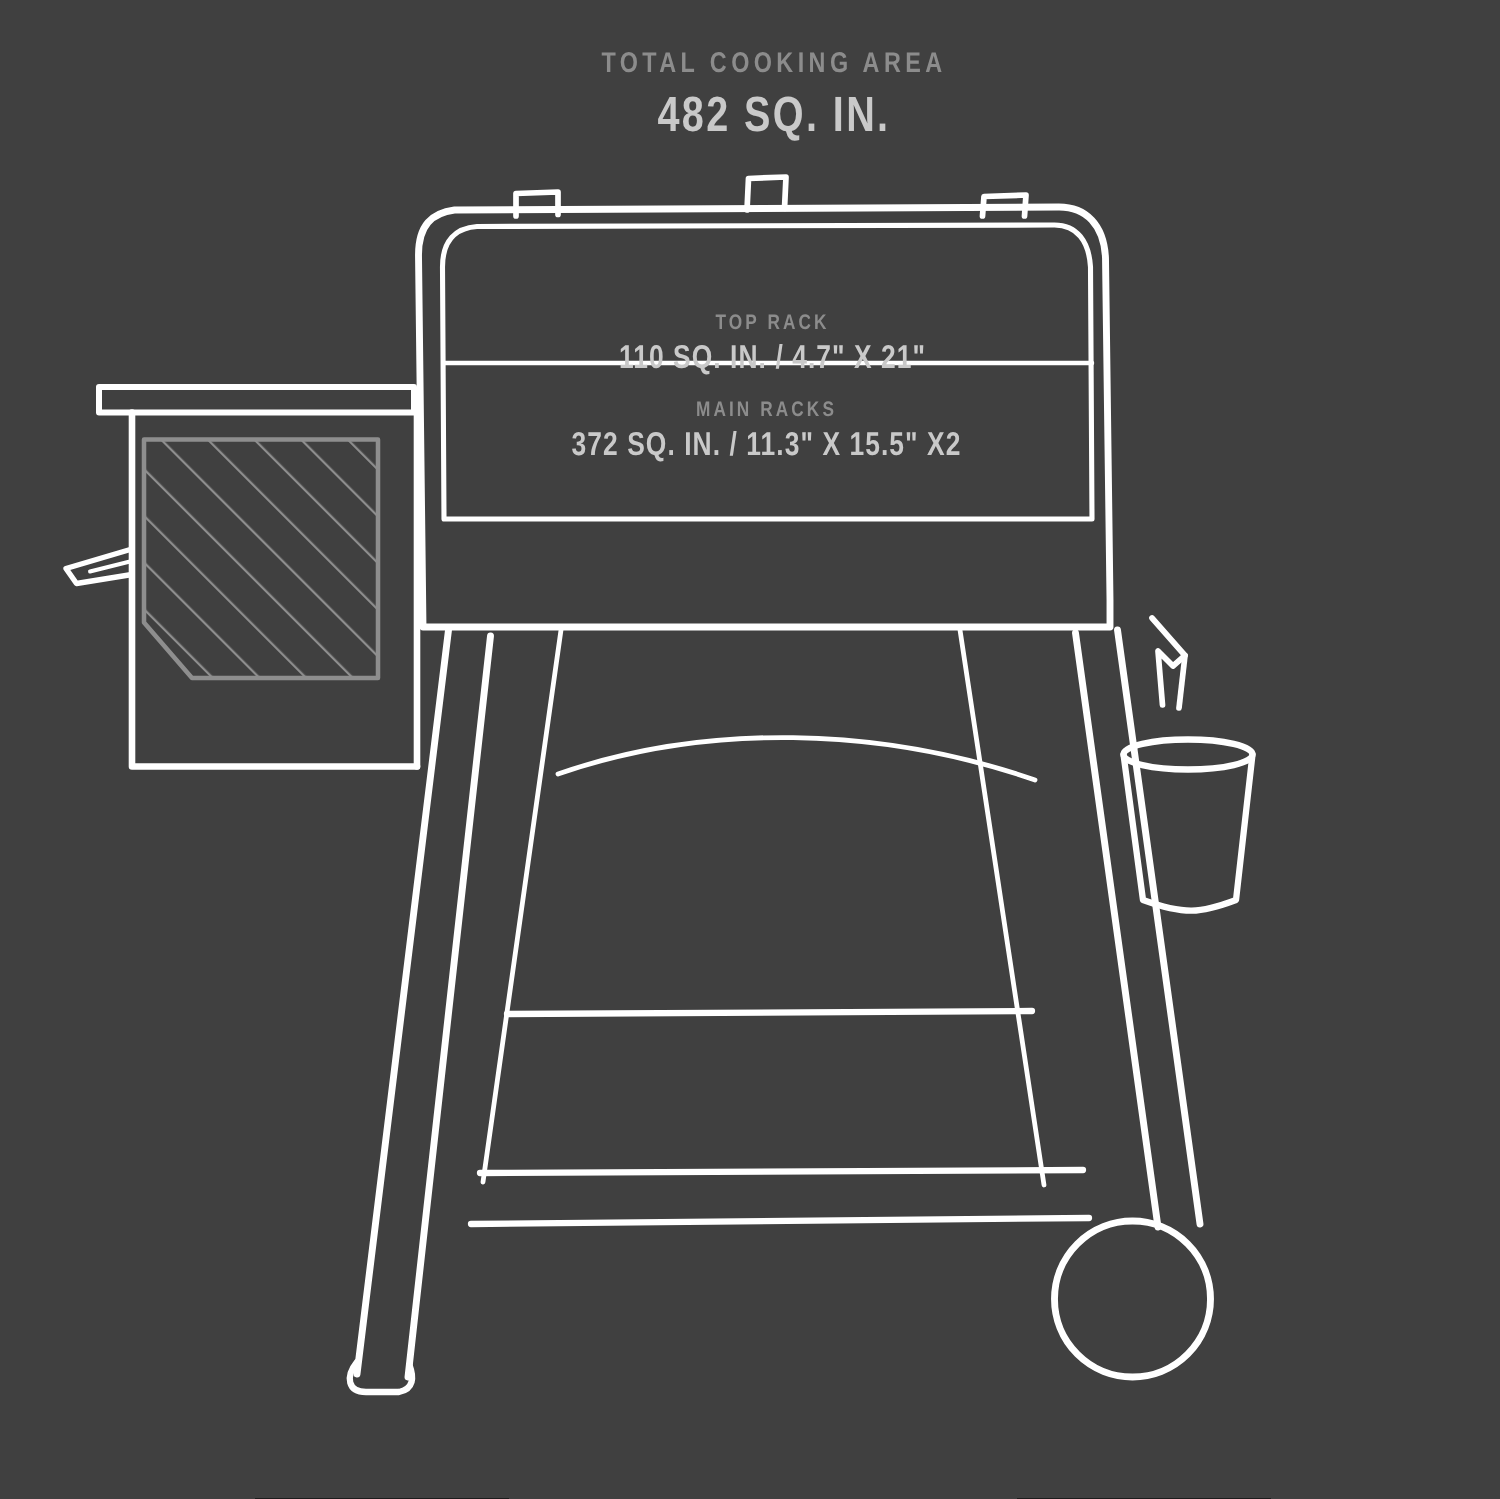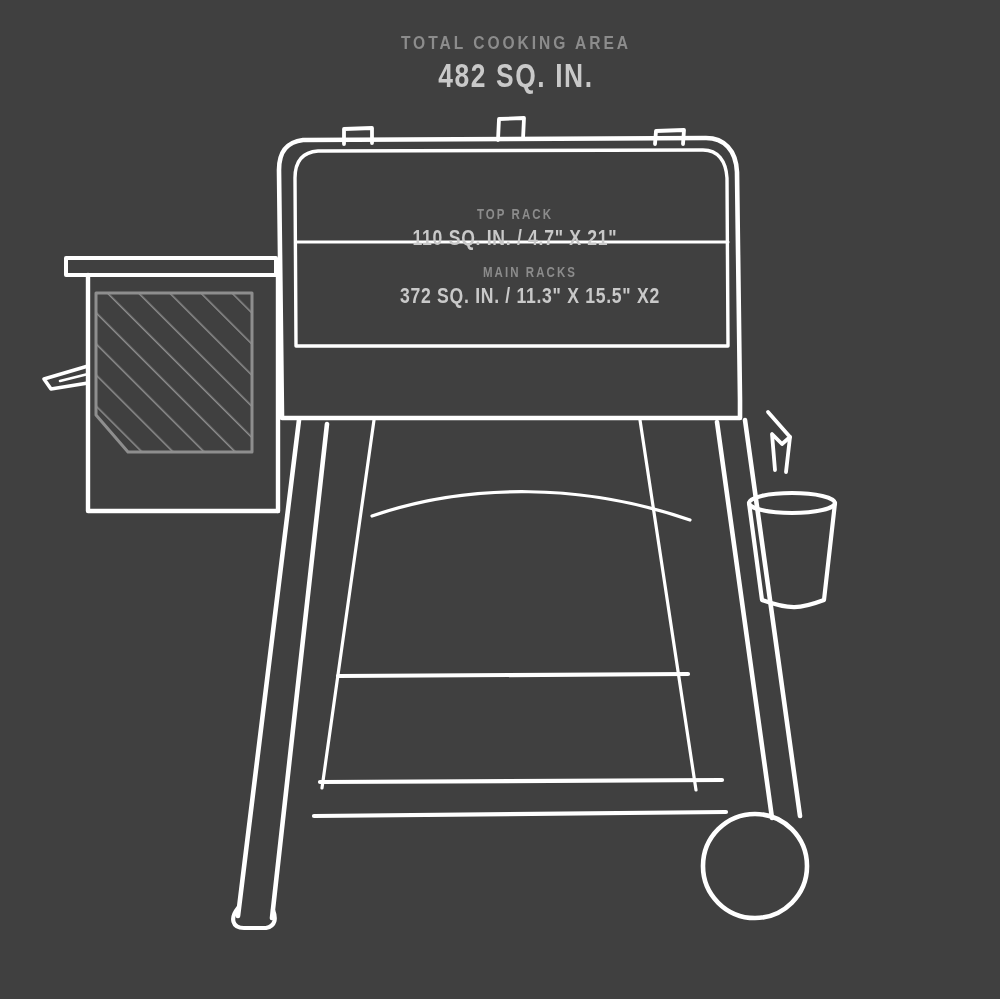--- a/index.html
+++ b/index.html
@@ -63,21 +63,21 @@
   #hopper-capacity { left: 24px; top: 182px; width: 300px; }
   #hopper-capacity .lbl { font-size: 17px; letter-spacing: 0.17em; }
   #hopper-capacity .val { font-size: 31px; margin-top: 6px; letter-spacing: 0.06em; }
 
   
   #top-rack { left: 320px; top: 176px; width: 390px; margin-top: 31px; }
   #top-rack .lbl { font-size: 14px; letter-spacing: 0.18em; }
   #top-rack .val { font-size: 22px; margin-top: 6px; letter-spacing: 0.04em; }
 
   
-  #main-racks { left: 315px; top: 265px; width: 430px; }
+  #main-racks { left: 296px; top: 265px; width: 430px; }
   #main-racks .lbl { font-size: 14px; letter-spacing: 0.18em; }
   #main-racks .val { font-size: 22px; margin-top: 6px; letter-spacing: 0.04em; }
 </style>
 </head>
 <body>
 
 <div id="stage">
 
   <svg id="art" viewBox="0 0 1000 999" xmlns="http://www.w3.org/2000/svg">
     <defs>

